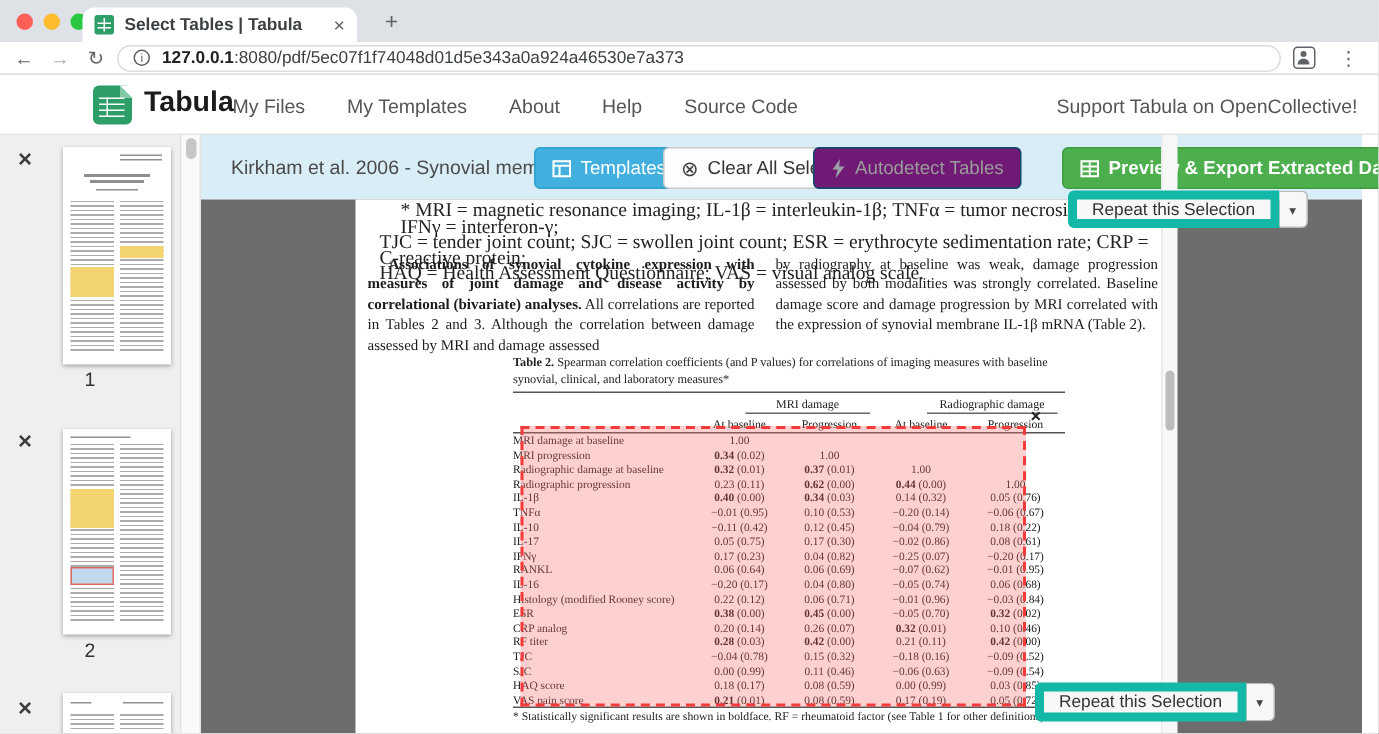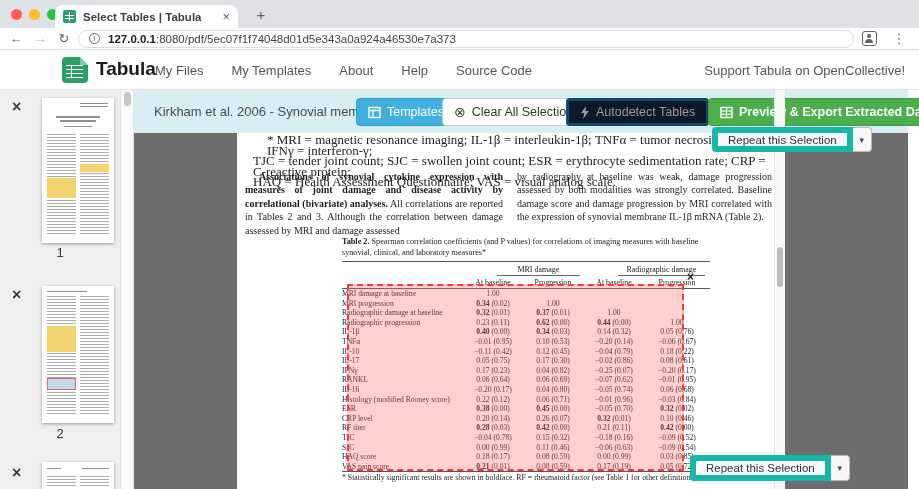--- a/index.html
+++ b/index.html
@@ -77,21 +77,21 @@
   .main{position:absolute;left:134px;top:0;width:774px;height:399px;}
   .toolbar{position:absolute;left:0;top:0;width:774px;height:43px;background:#d9edf7;}
   .doc-title{position:absolute;left:20px;top:0;height:43px;display:flex;align-items:center;
              font-size:13px;color:#4a4a4a;white-space:nowrap;}
   .btn{position:absolute;top:8px;height:28px;border-radius:4px;display:flex;align-items:center;
        padding:0 11px;font-size:12.5px;cursor:pointer;white-space:nowrap;}
   .btn svg{margin-right:6px;}
   .btn-templates{left:222px;background:#41b0de;border:1px solid #2f9fce;color:#fff;}
   .btn-clear{left:308px;background:#fdfdfd;border:1px solid #c8c8c8;color:#333;}
   .btn-clear .gl{font-size:14px;margin-right:6px;color:#444;}
-  .btn-auto{left:432px;background:#0f172a;border:3px solid #0c4a6e;color:#9b9b9b;}
+  .btn-auto{left:408px;background:#701a75;border:1px solid #0c4a6e;color:#9b9b9b;}
   .btn-export{left:574px;background:#4cae4c;border:1px solid #3f9e3f;color:#fff;font-weight:bold;}
 
   .viewer{position:absolute;left:0;top:43px;width:774px;height:356px;background:#6d6d6d;}
   .page{position:absolute;left:103px;top:0;width:542px;height:356px;background:#fff;
         font-family:"Liberation Serif",serif;color:#1c1c1c;}
 
   .fn-top{position:absolute;left:16px;top:2px;width:520px;font-size:13px;line-height:10.6px;color:#222;}
   .fn-top .l1{padding-left:14px;}
   .cols{position:absolute;left:8px;top:37px;width:527px;display:flex;gap:14px;}
   .col{font-size:10px;line-height:13.4px;text-align:justify;}
@@ -389,21 +389,21 @@
                   <span class="tcell c4">−0.03 (0.84)</span>
                 </div>
                 <div class="trow">
                   <span class="tlabel">ESR</span>
                   <span class="tcell c1"><b>0.38</b> (0.00)</span>
                   <span class="tcell c2"><b>0.45</b> (0.00)</span>
                   <span class="tcell c3">−0.05 (0.70)</span>
                   <span class="tcell c4"><b>0.32</b> (0.02)</span>
                 </div>
                 <div class="trow">
-                  <span class="tlabel">CRP level</span>
+                  <span class="tlabel">CRP analog</span>
                   <span class="tcell c1">0.20 (0.14)</span>
                   <span class="tcell c2">0.26 (0.07)</span>
                   <span class="tcell c3"><b>0.32</b> (0.01)</span>
                   <span class="tcell c4">0.10 (0.46)</span>
                 </div>
                 <div class="trow">
                   <span class="tlabel">RF titer</span>
                   <span class="tcell c1"><b>0.28</b> (0.03)</span>
                   <span class="tcell c2"><b>0.42</b> (0.00)</span>
                   <span class="tcell c3">0.21 (0.11)</span>

